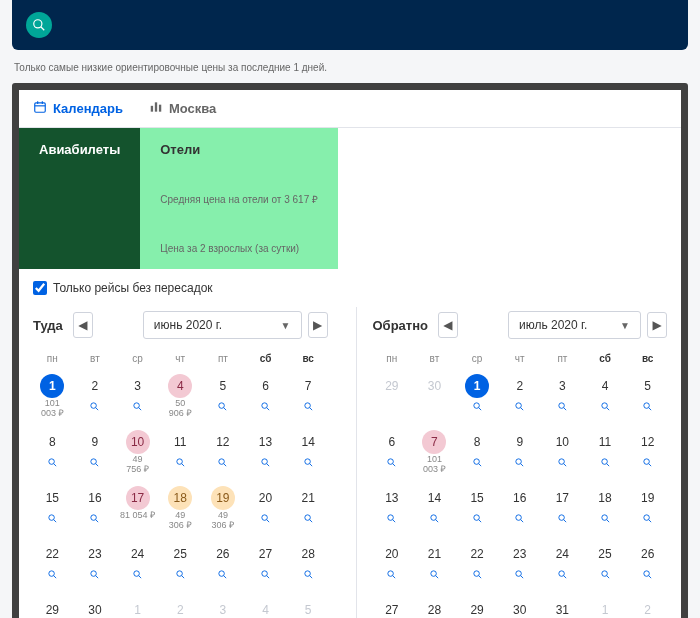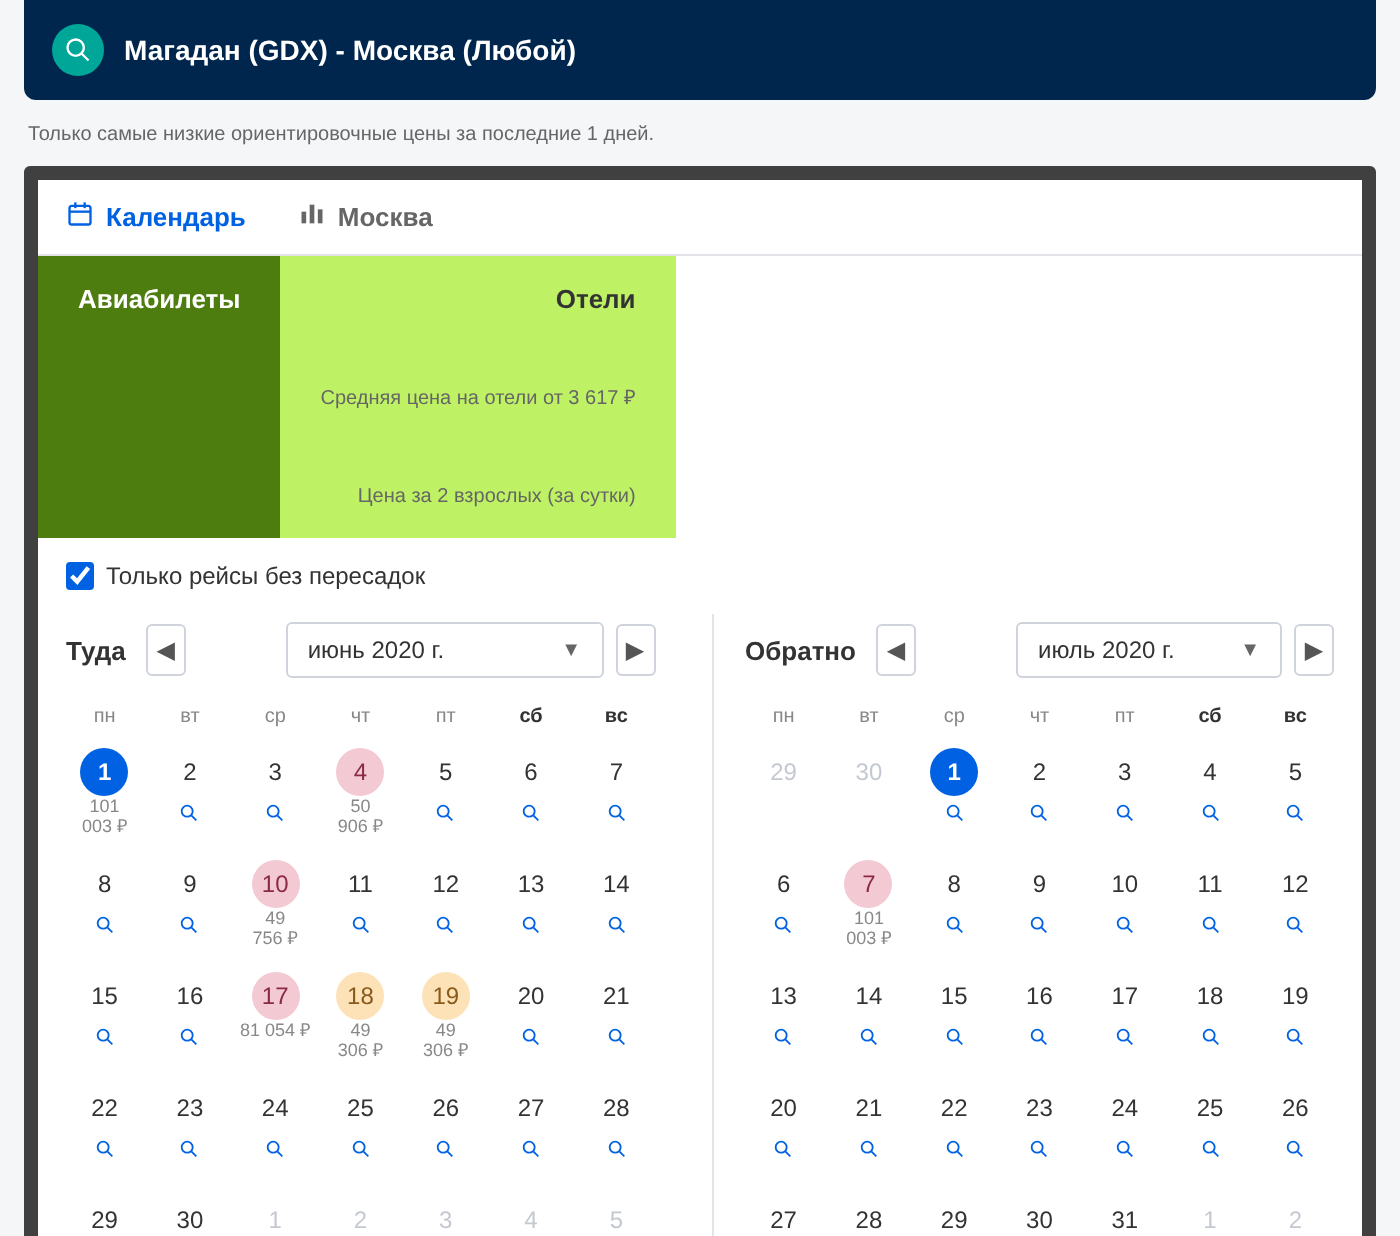--- a/index.html
+++ b/index.html
@@ -10,22 +10,22 @@
   .search-icon-wrap svg { width: 14px; height: 14px; stroke: #fff; fill: none; stroke-width: 2; }
   .route { font-weight: 700; font-size: 14px; }
   .search-sub { margin-left: 36px; margin-top: 4px; font-size: 11px; color: #c7d0dc; }
   .note { font-size: 10px; color: #666; margin: 10px 14px; }
   .panel { background: #fff; margin: 0 12px; border: 7px solid #404040; border-radius: 3px; overflow: hidden; }
   .view-tabs { display: flex; gap: 26px; padding: 10px 14px; border-bottom: 1px solid #e2e4ea; }
   .view-tab { display: flex; align-items: center; gap: 6px; font-size: 13px; font-weight: 700; color: #666; cursor: pointer; }
   .view-tab.active { color: #0062e3; }
   .prod-tabs { display: flex; }
   .prod-tab { padding: 14px 20px; font-size: 13px; }
-  .prod-tab.active { background: #4d7c0f; color: #fff; font-weight: 700; }
-  .prod-tab.inactive { background: #bef264; color: #333; text-align: right; }
+  .prod-tab.active { background: #14532d; color: #fff; font-weight: 700; }
+  .prod-tab.inactive { background: #86efac; color: #333; }
   .prod-tab.inactive .t-title { font-weight: 700; display:block; margin-bottom:3px; }
   .prod-tab.inactive .t-sub { font-size: 10px; color: #666; display:block; line-height:1.3;margin-top:36px; }
   .filter-row { padding: 12px 14px; display: flex; align-items:center; gap:6px; font-size:12px; }
   .filter-row input { accent-color:#0062e3; width:14px; height:14px; }
   .calendars { display:flex; padding: 0 6px 8px 6px; gap:20px; }
   .cal { flex:1; position:relative; }
   .cal + .cal { border-left:1px solid #e2e4ea; padding-left:8px; }
   .cal-head { display:flex; align-items:center; gap:6px; padding:4px 8px; }
   .cal-label { font-size:13px; font-weight:700; color:#333; margin-right:4px; }
   .arrow-btn { width:20px; height:26px; border:1px solid #cfd3dc; background:#fff; border-radius:3px; display:flex; align-items:center; justify-content:center; cursor:pointer; font-size:12px; color:#555; }
@@ -48,21 +48,20 @@
 <body>
 
 <div class="search-bar">
   <div class="search-top">
     <span class="search-icon-wrap">
       <svg viewBox="0 0 24 24">
           <circle cx="10" cy="10" r="7"></circle>
           <line x1="15" y1="15" x2="21" y2="21"></line>
         </svg>
     </span>
-    <span class="route">Магадан (GDX) - Москва (Любой)</span>
   </div>
 </div>
 
 <div class="note">Только самые низкие ориентировочные цены за последние 1 дней.</div>
 
 <div class="panel">
   <div class="view-tabs">
     <div class="view-tab active">
       <span>
         <svg width="14" height="14" viewBox="0 0 24 24" fill="none" stroke="#0062e3" stroke-width="2">

